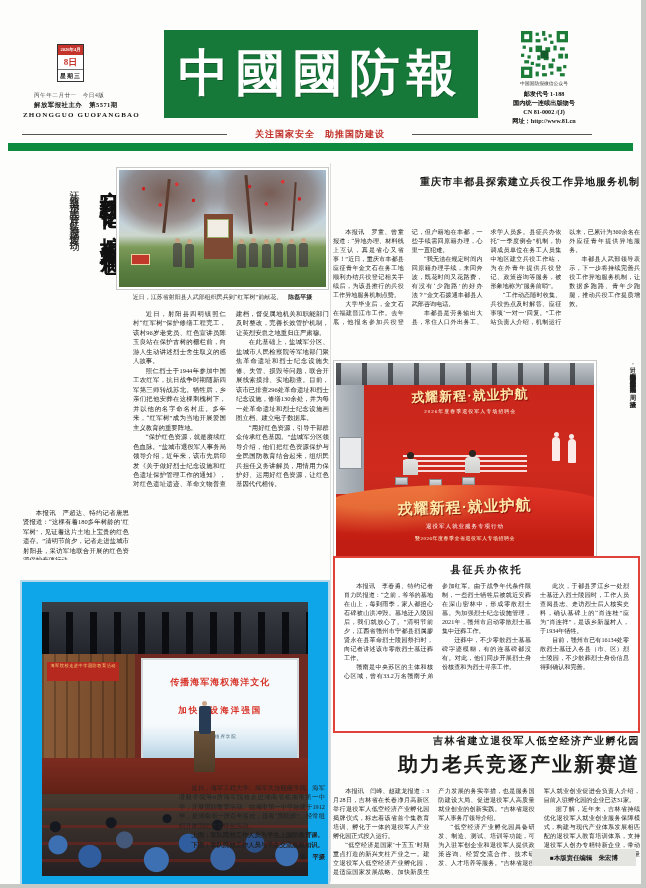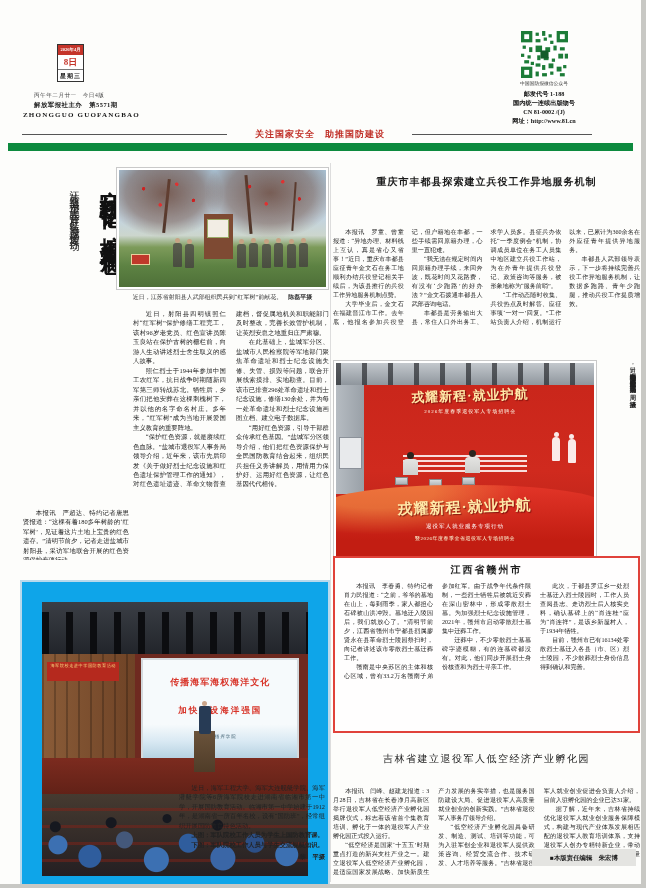--- a/index.html
+++ b/index.html
@@ -1,20 +1,20 @@
 <!DOCTYPE html>
 <html><head>
 <meta charset="utf-8">
 <style>
   *{margin:0;padding:0;box-sizing:border-box}
   html,body{width:646px;height:888px;background:#c8c8c4;font-family:"Liberation Serif","DejaVu Serif",serif;color:#1a1a1a;}
   .page{position:absolute;left:0;top:0;width:641px;height:884px;background:#fdfdfb;overflow:hidden;}
   .abs{position:absolute}
   .sans{font-family:"Liberation Sans","DejaVu Sans",sans-serif}
-  .ctr{text-align:center}
+  .ctr{text-align:right}
   .jus{text-align:justify}
   .smallbody{font-size:6.4px;line-height:1.48;color:#222;text-align:justify;overflow:hidden}
   .smallbody p{text-indent:2em;margin:0}
   
   .datebox{left:57px;top:44px;width:27px;height:38px;border:1px solid #333;background:#fff;text-align:center;overflow:hidden}
   .datebox .m{display:block;background:#c5342a;color:#fff;font-size:4.5px;line-height:10px;font-weight:bold}
   .datebox .d{display:block;color:#c5342a;font-size:9px;line-height:14px;font-weight:bold}
   .datebox .w{display:block;border-top:1px solid #777;font-size:6px;line-height:12px;font-weight:bold;letter-spacing:1px}
   .lunar{left:34px;top:92px;width:100px;font-size:5.6px;color:#444;letter-spacing:.5px}
   .orgline{left:34px;top:101px;width:100px;font-size:6.4px;font-weight:bold;letter-spacing:.5px}
@@ -47,21 +47,21 @@
   
   .ph2{left:333px;top:360px;width:264px;height:202px}
   .vcap{left:602px;top:362px;width:36px;height:199px;writing-mode:vertical-rl;font-size:6.4px;line-height:1.55;color:#222}
   .vcap b{margin-block-start:4px}
   
   .redbox{left:333px;top:556px;width:307px;height:177px;border:2px solid #e0423a;background:#fffefe;padding:5px 9px}
   .region3{font-size:10px;font-weight:bold;text-align:center;letter-spacing:2px}
   .head3{font-size:20px;font-weight:bold;text-align:center;letter-spacing:2px;margin-top:2px}
   .body3{margin-top:5px;height:107px;column-count:3;column-gap:9px;font-size:6.1px}
   
-  .kick5{left:333px;top:752px;width:307px;font-size:10px;font-weight:normal;letter-spacing:1.5px}
+  .kick5{left:333px;top:734px;width:307px;font-size:10px;font-weight:bold;letter-spacing:1.5px}
   .head5{left:333px;top:751px;width:307px;font-size:20px;font-weight:bold;letter-spacing:2px}
   .body5{left:333px;top:787px;width:307px;height:95px;column-count:3;column-gap:9px;font-size:6.1px}
   .editor{left:532px;top:849px;width:104px;height:17px;background:#e4e4e1;font-size:6.4px;font-weight:bold;line-height:17px;text-align:center}
   
   .bluebox{left:20px;top:580px;width:310px;height:318px;border:2px solid #b8d9ec;background:#0ea5e9;padding:20px}
   .ph3{width:294px;height:183px;position:relative;overflow:hidden}
   .navycap{position:absolute;left:157px;top:201px;width:146px;height:110px;font-size:6.3px;line-height:1.5;color:#222;text-align:justify}
   .navycap .cr{display:block;text-align:right;font-weight:bold;margin-top:3px}
   
   .photo{position:relative;width:100%;height:100%;overflow:hidden}
@@ -146,20 +146,21 @@
 
   <div class="abs datebox">
     <span class="m">2026年4月</span>
     <span class="d">8日</span>
     <span class="w">星期三</span>
   </div>
   <div class="abs lunar">丙午年二月廿一　今日4版</div>
   <div class="abs orgline">解放军报社主办　第5571期</div>
   <div class="abs pinyin">ZHONGGUO GUOFANGBAO</div>
 
+  <div class="abs masthead">中國國防報</div>
 
   <svg class="abs qr" viewBox="0 0 29 29" xmlns="http://www.w3.org/2000/svg">
     <g fill="#1d7c38">
       <rect x="0" y="0" width="7" height="7"></rect>
         <rect x="22" y="0" width="7" height="7"></rect>
         <rect x="0" y="22" width="7" height="7"></rect>
       <rect x="2" y="2" width="3" height="3" fill="#fff"></rect>
         <rect x="24" y="2" width="3" height="3" fill="#fff"></rect>
         <rect x="2" y="24" width="3" height="3" fill="#fff"></rect>
       <rect x="9" y="1" width="2" height="2"></rect>
@@ -281,32 +282,33 @@
         <div class="p2d3">暨2026年度春季全省退役军人专场招聘会</div>
       </div>
     </div>
   </div>
   <div class="abs vcap">
     <span>近日，安徽省举办退役军人专场招聘会，百余家企业为退役军人提供数千个就业岗位。图为直播带岗现场。</span>
     <b>周　洁摄</b>
   </div>
 
   <div class="abs redbox">
-    <div class="region3">江西省赣州市</div>
+    <div class="region3">县征兵办依托</div>
     <div class="body3 smallbody">
       <p>本报讯　李春勇、特约记者肖力民报道：“之前，爷爷的墓地在山上，每到雨季，家人都担心石碑被山洪冲毁。墓地迁入陵园后，我们就放心了。”清明节前夕，江西省赣州市宁都县烈属廖贤永在县革命烈士陵园祭扫时，向记者讲述该市零散烈士墓迁葬工作。</p>
       <p>赣南是中央苏区的主体和核心区域，曾有33.2万名赣南子弟参加红军。由于战争年代条件限制，一些烈士牺牲后被就近安葬在深山密林中，形成零散烈士墓。为加强烈士纪念设施管理，2021年，赣州市启动零散烈士墓集中迁葬工作。</p>
       <p>迁葬中，不少零散烈士墓墓碑字迹模糊，有的连墓碑都没有。对此，他们同步开展烈士身份核查和为烈士寻亲工作。</p>
       <p>此次，于都县罗江乡一处烈士墓迁入烈士陵园时，工作人员查阅县志、走访烈士后人核实史料，确认墓碑上的“肖连桂”应为“肖连祥”，是该乡新屋村人，于1934年牺牲。</p>
       <p>目前，赣州市已有16134处零散烈士墓迁入各县（市、区）烈士陵园，不少散葬烈士身份信息得到确认和完善。</p>
 
     </div>
   </div>
 
   <div class="abs kick5 ctr">吉林省建立退役军人低空经济产业孵化园</div>
+  <div class="abs head5 ctr">助力老兵竞逐产业新赛道</div>
   <div class="abs body5 smallbody">
     <p>本报讯　闫峰、赵建龙报道：3月28日，吉林省在长春净月高新区举行退役军人低空经济产业孵化园揭牌仪式，标志着该省首个集教育培训、孵化于一体的退役军人产业孵化园正式投入运行。</p>
     <p>“低空经济是国家‘十五五’时期重点打造的新兴支柱产业之一。建立退役军人低空经济产业孵化园，是适应国家发展战略、加快新质生产力发展的务实举措，也是服务国防建设大局、促进退役军人高质量就业创业的创新实践。”吉林省退役军人事务厅领导介绍。</p>
     <p>“低空经济产业孵化园具备研发、制造、测试、培训等功能，可为入驻军创企业和退役军人提供政策咨询、经贸交流合作、技术研发、人才培养等服务。”吉林省退役军人就业创业促进会负责人介绍，目前入驻孵化园的企业已达31家。</p>
     <p>据了解，近年来，吉林省持续优化退役军人就业创业服务保障模式，构建与现代产业体系发展相匹配的退役军人教育培训体系，支持退役军人创办专精特新企业，带动一大批退役军人、军属实现高质量就业。</p>
 
   </div>
   <div class="abs editor">■本版责任编辑　朱宏博</div>
 
   <div class="abs bluebox">

